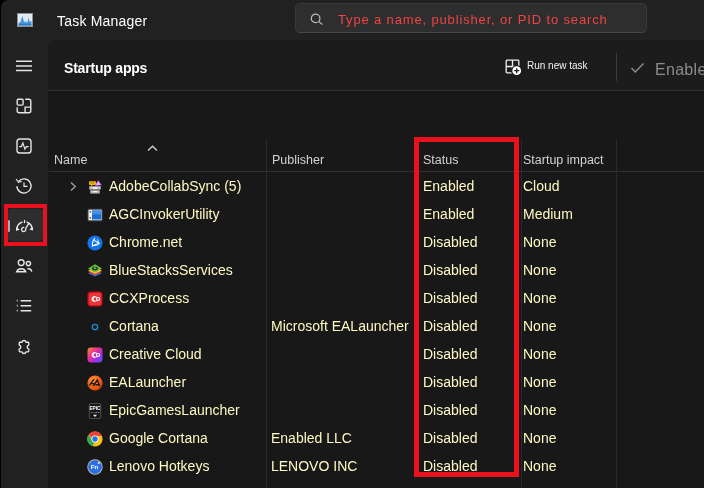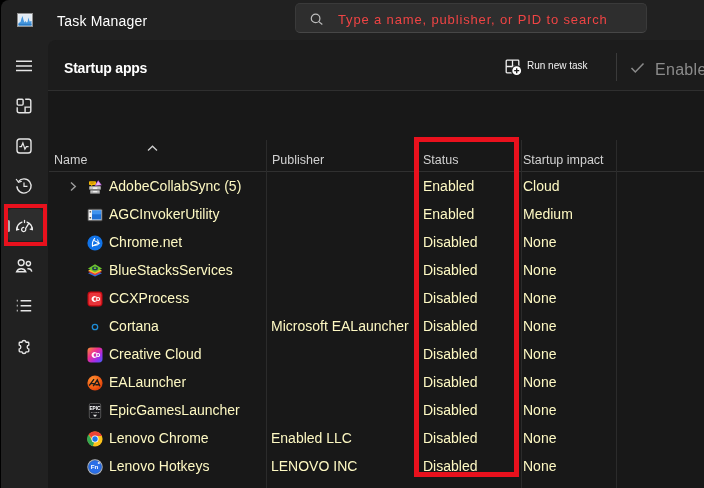--- a/index.html
+++ b/index.html
@@ -282,21 +282,21 @@
 <div class="rt" style="left:523px;top:402.0px">None</div>
 <div class="ric" style="top:430.5px">
     <svg width="16" height="16" viewBox="0 0 16 16">
 <circle cx="8" cy="8" r="7.6" fill="#fcc21b"></circle>
 <path d="M8 0.4 A7.6 7.6 0 0 1 15 5 L8 5 A3.5 3.5 0 0 0 4.9 6.9 L1.5 3.5 A7.6 7.6 0 0 1 8 0.4 Z" fill="#ea4335"></path>
 <path d="M1.5 3.6 L5.1 9.4 A3.5 3.5 0 0 0 7.1 11.4 L5.8 15.3 A7.6 7.6 0 0 1 1.5 3.6 Z" fill="#34a853"></path>
 <circle cx="8" cy="8" r="3.5" fill="#fff"></circle>
 <circle cx="8" cy="8" r="2.7" fill="#1a73e8"></circle>
 </svg>
   </div>
-<div class="rt" style="left:109px;top:430.0px">Lenovo Chrome</div>
+<div class="rt" style="left:109px;top:430.0px">Google Cortana</div>
 <div class="rt" style="left:271px;top:430.0px">Enabled LLC</div>
 <div class="rt" style="left:423px;top:430.0px">Disabled</div>
 <div class="rt" style="left:523px;top:430.0px">None</div>
 <div class="ric" style="top:458.5px">
     <svg width="16" height="16" viewBox="0 0 16 16">
 <circle cx="8" cy="8" r="7.7" fill="#b9bdc4"></circle>
 <circle cx="8" cy="8" r="6.5" fill="#2a6fe8"></circle>
 <circle cx="8" cy="8" r="6.5" fill="none" stroke="#174ea8" stroke-width="0.5"></circle>
 <text x="7.6" y="10.4" font-family="Liberation Sans,sans-serif" font-size="6.2" font-weight="bold" fill="#fff" text-anchor="middle">Fn</text>
 <circle cx="11.8" cy="4" r="1.1" fill="#e8eef8"></circle>

